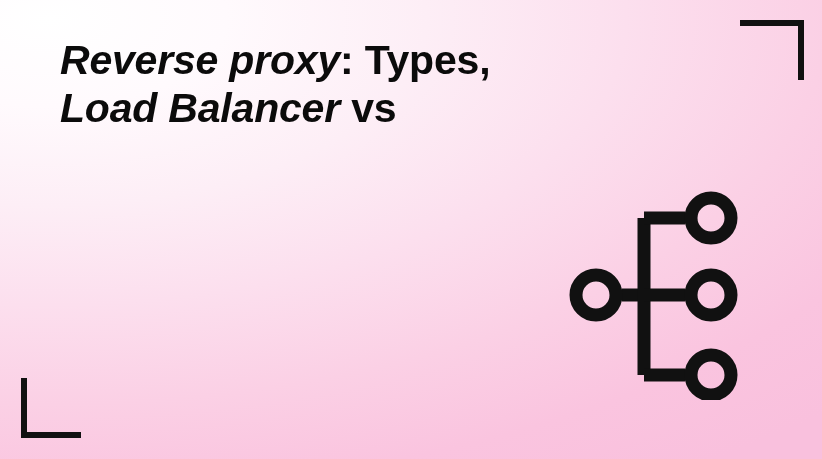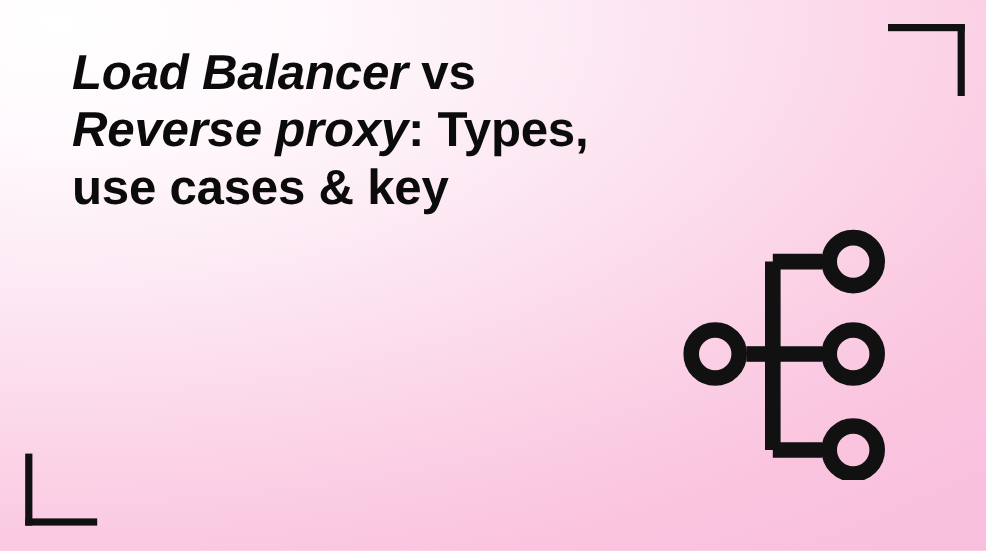--- a/index.html
+++ b/index.html
@@ -109,25 +109,24 @@
     height: 215px;
   }
 </style>
 </head>
 <body>
 
 <div id="banner">
 
   <div id="title-block">
 
+    <div class="title-line"><span class="em">Reverse proxy</span><span class="up">: Types,</span></div>
+
     <div class="title-line"><span class="em">Load Balancer</span><span class="up"> vs</span></div>
 
-    <div class="title-line"><span class="em">Reverse proxy</span><span class="up">: Types,</span></div>
-
-    <div class="title-line"><span class="up">use cases &amp; key</span></div>
 
 
   </div>
 
   <div class="bracket" id="bracket-top-right">
     <span class="h"></span>
     <span class="v"></span>
   </div>
 
   <div class="bracket" id="bracket-bottom-left">

